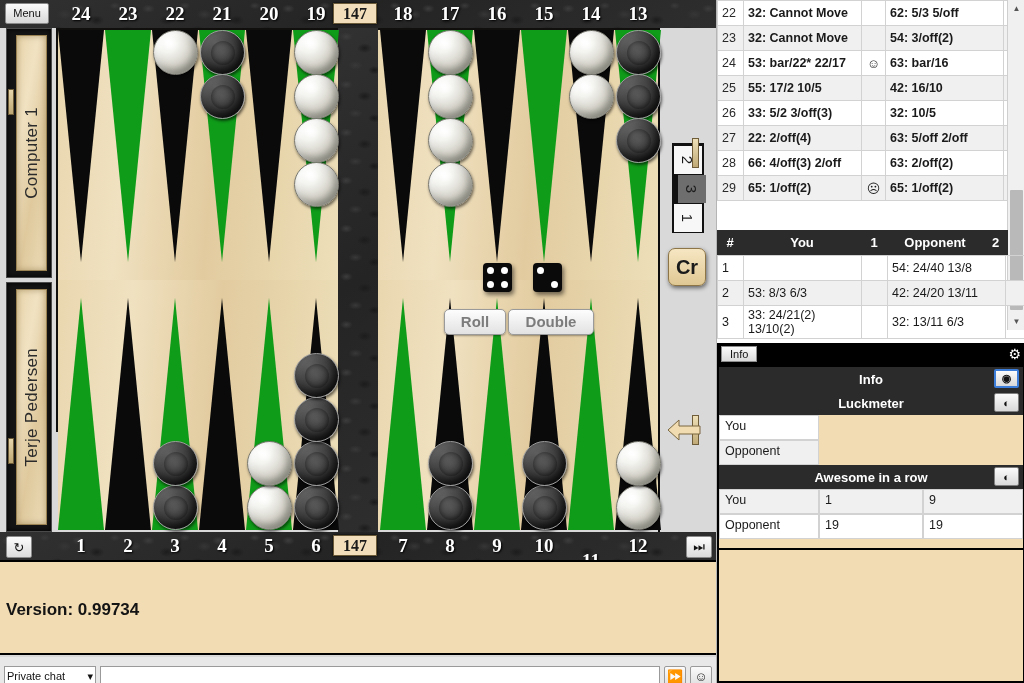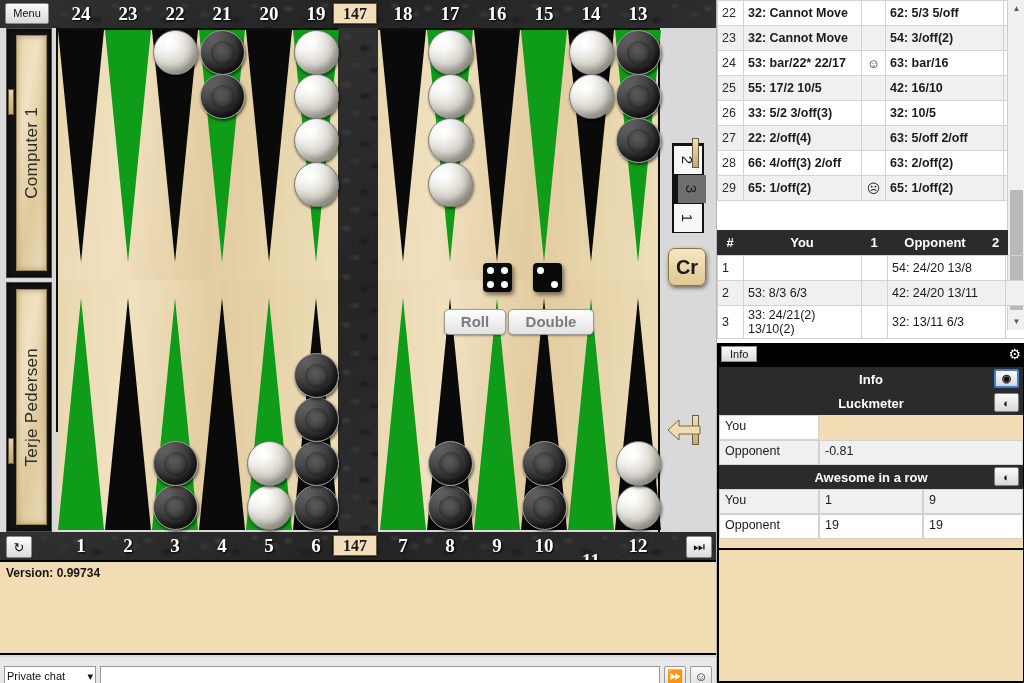--- a/index.html
+++ b/index.html
@@ -191,21 +191,21 @@
     position: absolute; width: 7px; height: 30px;
     background: linear-gradient(#efe0b8,#c0aa77); border: 1px solid #6e5d38;
   }
 
   
   #chat-log {
     position: absolute; left: 0; top: 560px; width: 716px; height: 95px;
     background: #f2dcb4; border: 2px solid #000; border-left: 0; border-right: 0;
     padding: 4px 6px; overflow: hidden;
   }
-  .log-line { font-size: 12px; color: #141414; line-height: 15px; white-space: nowrap; }
+  .log-line { font-size: 17px; color: #141414; line-height: 15px; white-space: nowrap; margin-top: 36px; }
   .log-line.bold { font-weight: bold; }
 
   #chat-bar {
     position: absolute; left: 0; top: 657px; width: 716px; height: 38px;
     background: #e8e8e8; display: flex; align-items: center; padding: 0 4px; gap: 4px;
   }
   #chat-scope {
     width: 92px; height: 20px; font-size: 11px; background: #fff;
     border: 1px solid #9a9a9a; color: #111; padding: 0 2px;
     display: flex; align-items: center; justify-content: space-between; cursor: pointer;
@@ -609,21 +609,21 @@
       <div style="width:26px;">1</div>
       <div style="width:96px;">Opponent</div>
       <div style="width:25px;">2</div>
     </div>
     <table class="grid" id="moves-body">
       <tbody id="moves-tbody">
           <tr>
             <td class="idx">1</td>
             <td class="you" style="white-space:normal;"></td>
             <td class="n1"></td>
-            <td class="opp">54: 24/20 13/8</td>
+            <td class="opp">54: 24/40 13/8</td>
             <td class="n1"></td>
           </tr>
           <tr>
             <td class="idx">2</td>
             <td class="you" style="white-space:normal;">53: 8/3 6/3</td>
             <td class="n1"></td>
             <td class="opp">42: 24/20 13/11</td>
             <td class="n1"></td>
           </tr>
           <tr>
@@ -648,21 +648,20 @@
       </div>
       <div class="sect-head">
         <span>Luckmeter</span>
         <div class="toggle">◐</div>
       </div>
       <div class="kv-row white">
         <div class="k">You</div>
       </div>
       <div class="kv-row grey">
         <div class="k">Opponent</div>
-        <div class="v">-0.81</div>
       </div>
       <div class="sect-head">
         <span>Awesome in a row</span>
         <div class="toggle">◐</div>
       </div>
       <div class="kv-row grey">
         <div class="k">You</div>
         <div class="v2">1</div>
         <div class="v">9</div>
       </div>

